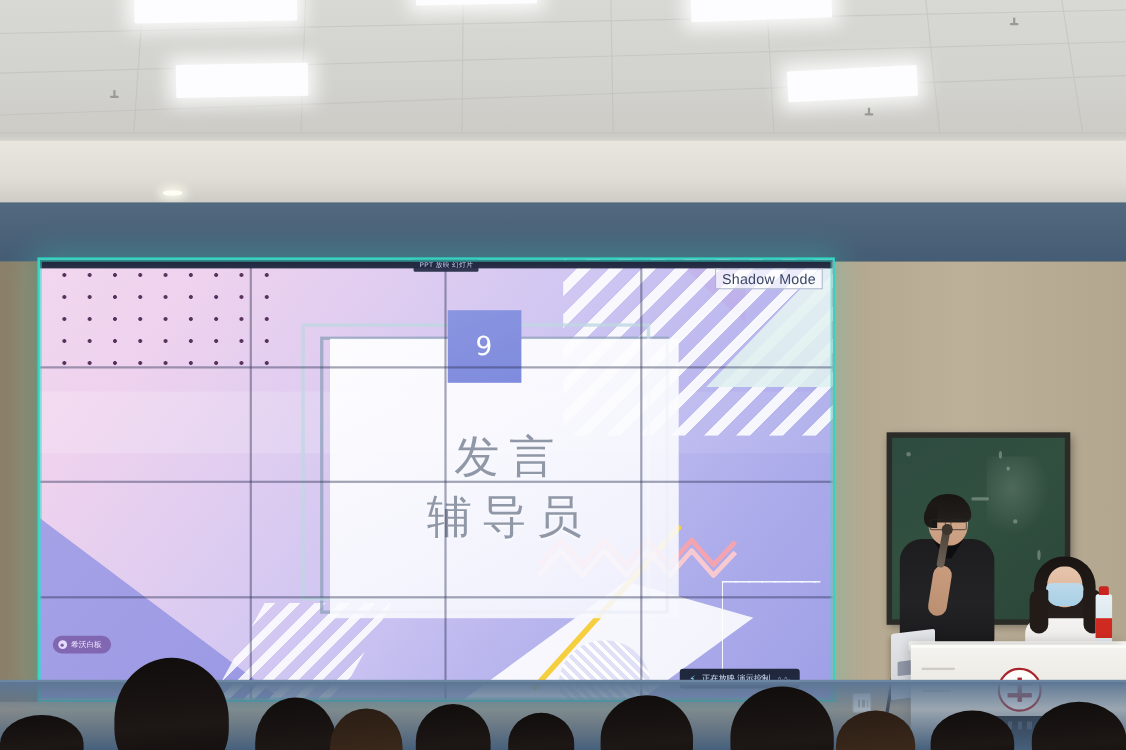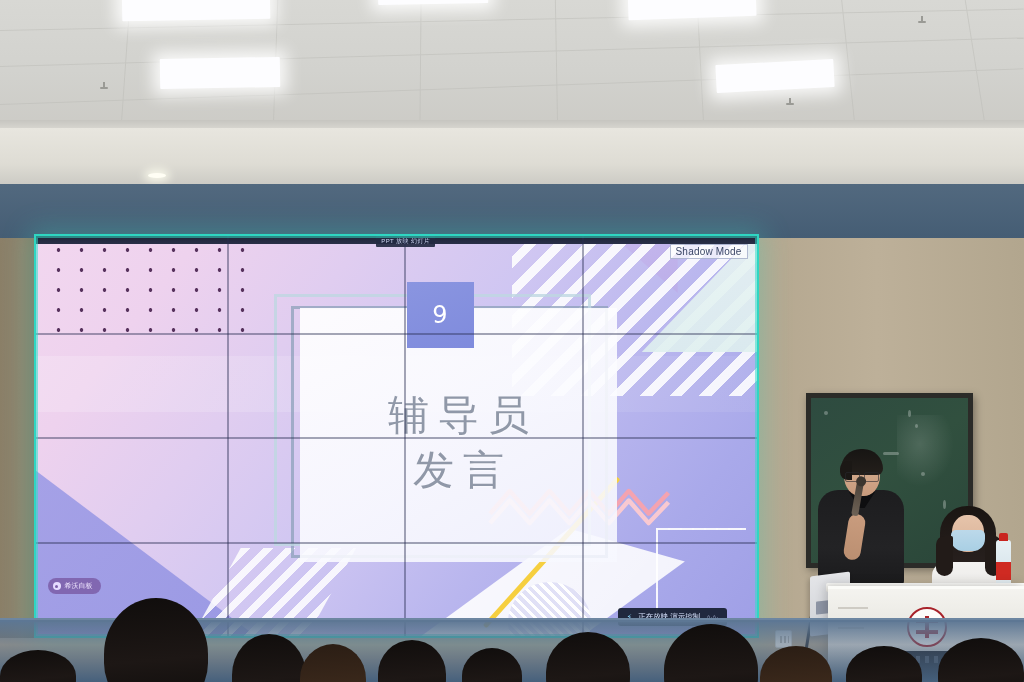--- a/index.html
+++ b/index.html
@@ -233,21 +233,21 @@
     background:linear-gradient(180deg,#1e2438,#2a3048);
   }
   .pp-tab{
     position:absolute;left:47.2%;top:0px;
     padding:1px 5px;font-size:6px;color:#cfd8f5;
     background:rgba(35,42,66,.92);border-radius:1px;white-space:nowrap;
     letter-spacing:.4px;
   }
   .shadow-mode{
     position:absolute;right:1.3%;top:8px;
-    padding:1px 5px;font-size:10px;color:#3b4766;
+    padding:1px 5px;font-size:13px;color:#3b4766;
     background:rgba(255,255,255,.72);
     border:1px solid rgba(120,135,175,.55);
     white-space:nowrap;letter-spacing:.2px;
   }
   .badge-left{
     position:absolute;left:1.6%;bottom:10.5%;
     display:flex;align-items:center;gap:4px;
     padding:3px 8px 3px 5px;border-radius:9px;
     background:rgba(124,96,170,.88);
     font-size:7px;color:#efe6ff;white-space:nowrap;
@@ -513,22 +513,22 @@
 
       <div class="card-outline-a"></div>
       <div class="card-outline-b"></div>
       <div class="card-white"></div>
 
       <div class="num-badge">
         <span>9</span>
       </div>
 
       <div class="slide-title">
+        <div>发言</div>
         <div>辅导员</div>
-        <div>发言</div>
       </div>
 
       <div class="topbar-strip"></div>
       <div class="pp-tab">PPT 放映 幻灯片</div>
       <div class="shadow-mode">Shadow Mode</div>
 
       <div class="badge-left">
         <span class="dot"></span>
         <span>希沃白板</span>
       </div>

